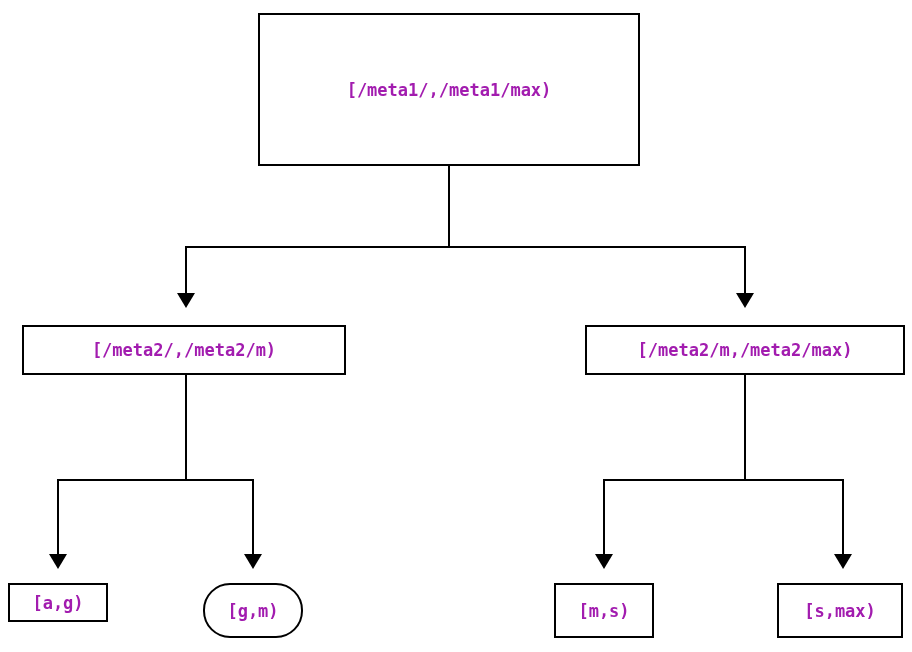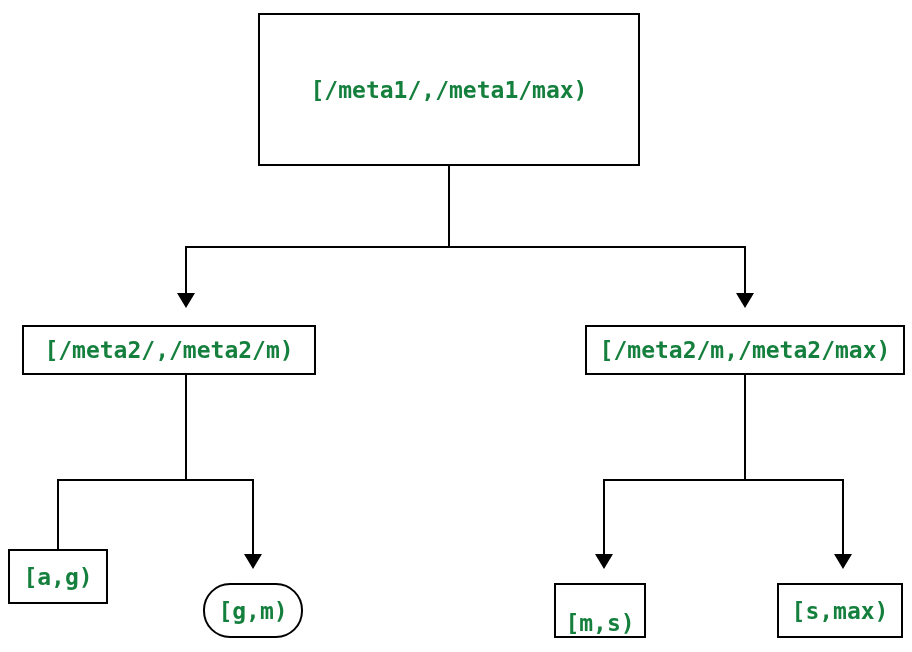--- a/index.html
+++ b/index.html
@@ -23,30 +23,30 @@
   }
   .node {
     position: absolute;
     box-sizing: border-box;
     border: 2px solid #000000;
     background: #ffffff;
     display: flex;
     align-items: center;
     justify-content: center;
     font-weight: bold;
-    font-size: 23px;
-    color: #15803d;
+    font-size: 17px;
+    color: #a21caf;
     white-space: nowrap;
   }
   .node-root       { left: 258px; top: 13px;  width: 382px; height: 153px; }
-  .node-meta2-left { left: 22px;  top: 325px; width: 294px; height: 50px; }
+  .node-meta2-left { left: 22px;  top: 325px; width: 324px; height: 50px; }
   .node-meta2-right{ left: 585px; top: 325px; width: 320px; height: 50px; }
-  .node-leaf-a-g   { left: 8px;   top: 549px; width: 100px; height: 55px; }
+  .node-leaf-a-g   { left: 8px;   top: 583px; width: 100px; height: 39px; }
   .node-leaf-g-m   { left: 203px; top: 583px; width: 100px; height: 55px; border-radius: 27px; }
-  .node-leaf-m-s   { left: 554px; top: 583px; width: 92px; height: 55px; align-items: flex-end; }
+  .node-leaf-m-s   { left: 554px; top: 583px; width: 100px; height: 55px; }
   .node-leaf-s-max { left: 777px; top: 583px; width: 126px; height: 55px; }
 </style>
 </head>
 <body>
 
 <div class="canvas">
 
   <svg class="edges-svg" viewBox="0 0 912 652" xmlns="http://www.w3.org/2000/svg">
     <g stroke="#000000" stroke-width="2" fill="none">
 

